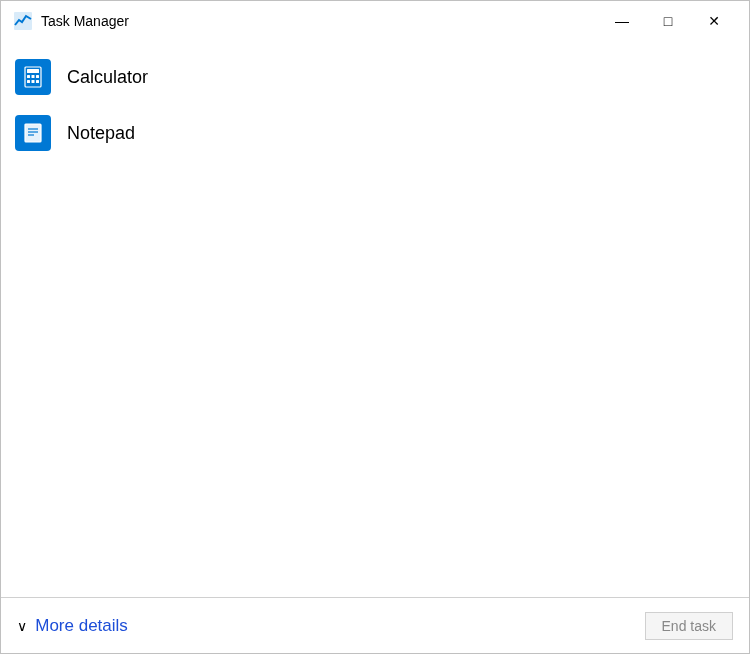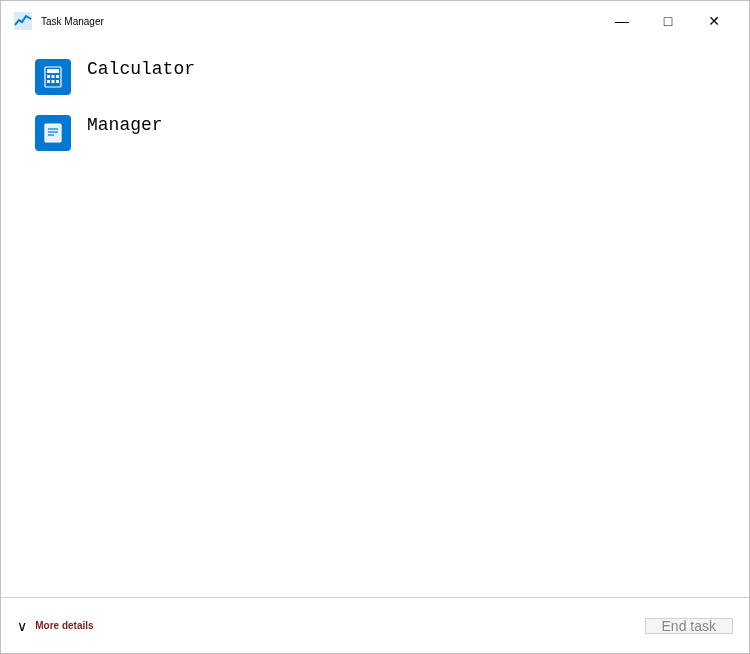--- a/index.html
+++ b/index.html
@@ -45,21 +45,21 @@
 
     .title-icon {
       width: 20px;
       height: 20px;
       display: flex;
       align-items: center;
       justify-content: center;
     }
 
     .title-text {
-      font-size: 10px;
+      font-size: 14px;
       font-weight: 400;
       color: #000000;
     }
 
     .title-bar-controls {
       display: flex;
       align-items: center;
       gap: 0px;
     }
 
@@ -78,26 +78,25 @@
     }
 
     .content {
       flex: 1;
       padding: 8px 0;
       overflow-y: auto;
     }
 
     .app-item {
       display: flex;
-      align-items: flex-start;
-      padding: 10px 34px;
+      align-items: center;
+      padding: 10px 14px;
       gap: 16px;
       cursor: pointer;
       min-height: 56px;
-      font-family: Liberation Mono, monospace;
     }
 
     .app-icon {
       width: 36px;
       height: 36px;
       border-radius: 4px;
       display: flex;
       align-items: center;
       justify-content: center;
       flex-shrink: 0;
@@ -142,34 +141,33 @@
       gap: 8px;
       cursor: pointer;
     }
 
     .more-details-icon {
       font-size: 14px;
       color: #000000;
     }
 
     .more-details-text {
-      font-size: 10px;
-      color: #7f1d1d;
-      font-weight: bold;
+      font-size: 17px;
+      color: #1d4ed8;
     }
 
     .end-task-btn {
       background: #f5f5f5;
       border: 1px solid #d0d0d0;
       padding: 6px 16px;
       font-size: 14px;
       color: #888888;
       cursor: pointer;
       min-width: 80px;
-      height: 16px;
+      height: 28px;
       display: flex;
       align-items: center;
       justify-content: center;
     }
   </style>
 </head>
 <body>
 
 <div class="window">
 
@@ -213,21 +211,21 @@
     <div class="app-item">
       <div class="app-icon notepad">
         <svg width="22" height="22" viewBox="0 0 22 22">
           <rect x="3" y="2" width="16" height="18" rx="1" fill="white" opacity="0.9"></rect>
           <rect x="3" y="2" width="16" height="18" rx="1" fill="none" stroke="white" stroke-width="1.2"></rect>
           <line x1="6" y1="7" x2="16" y2="7" stroke="#0078d4" stroke-width="1.2"></line>
           <line x1="6" y1="10" x2="16" y2="10" stroke="#0078d4" stroke-width="1.2"></line>
           <line x1="6" y1="13" x2="12" y2="13" stroke="#0078d4" stroke-width="1.2"></line>
         </svg>
       </div>
-      <span class="app-name">Manager</span>
+      <span class="app-name">Notepad</span>
     </div>
 
 
   </div>
 
   <div class="footer">
     <div class="more-details">
       <span class="more-details-icon">∨</span>
       <span class="more-details-text">More details</span>
     </div>

